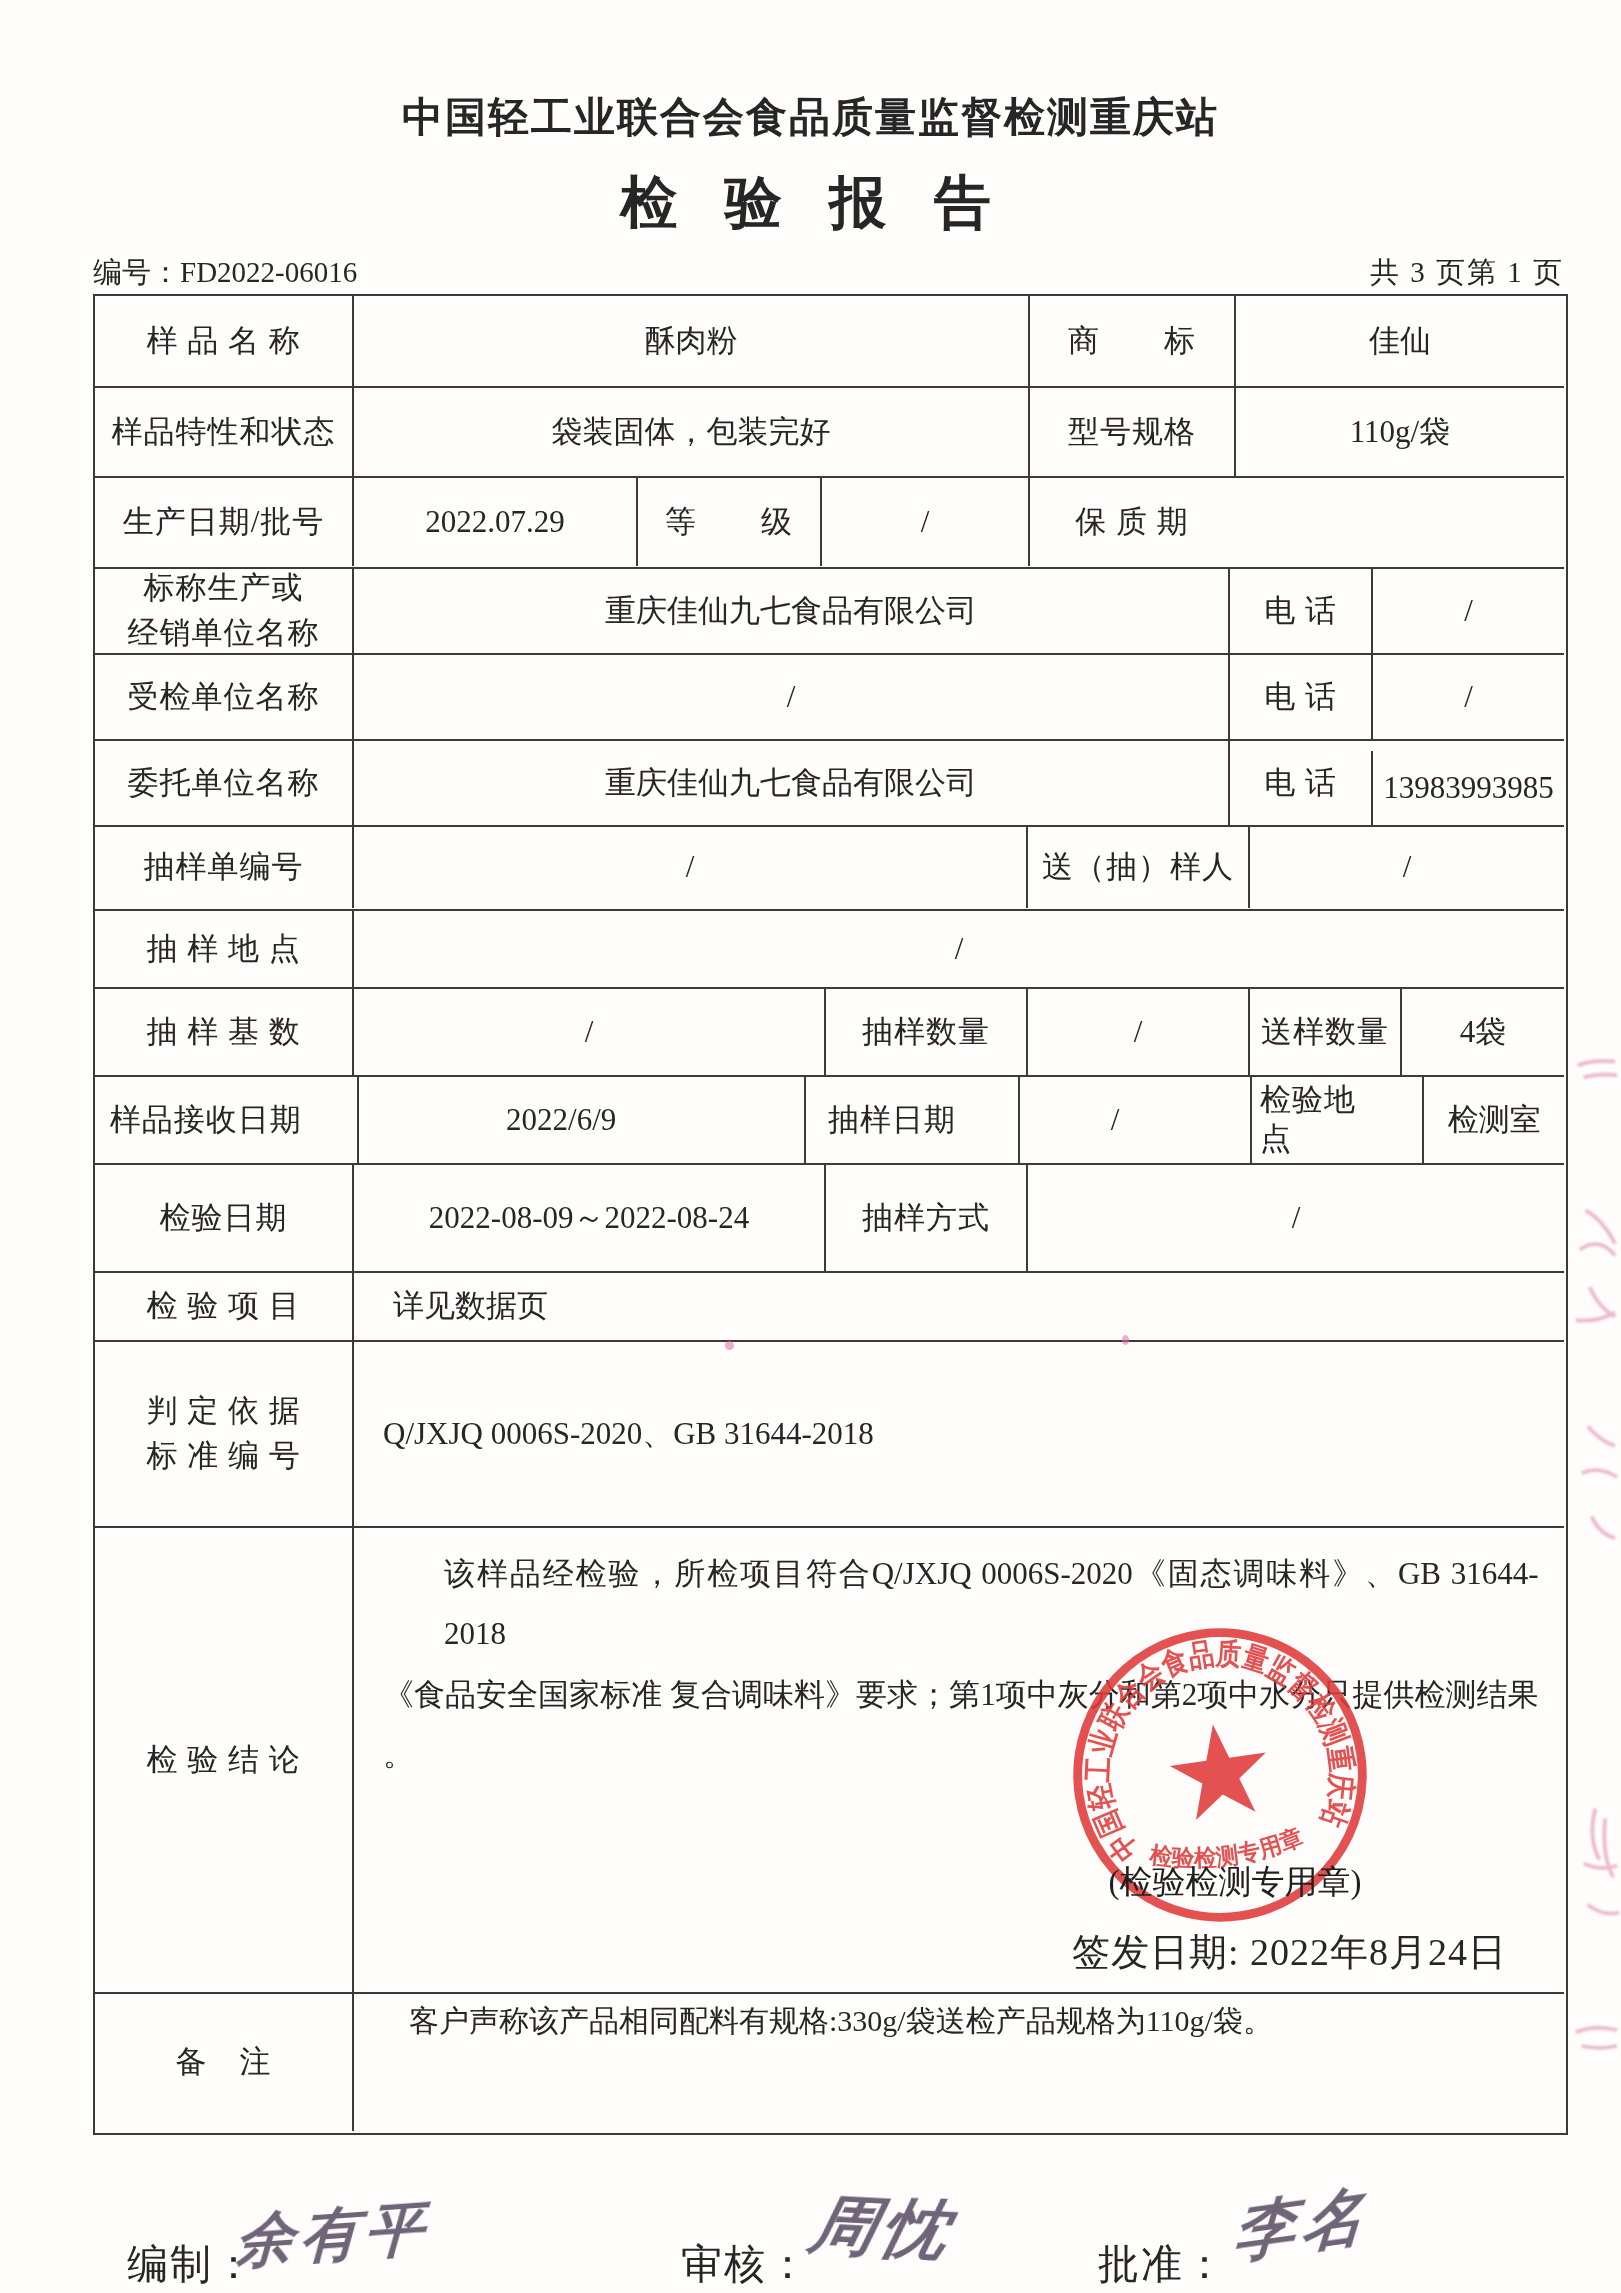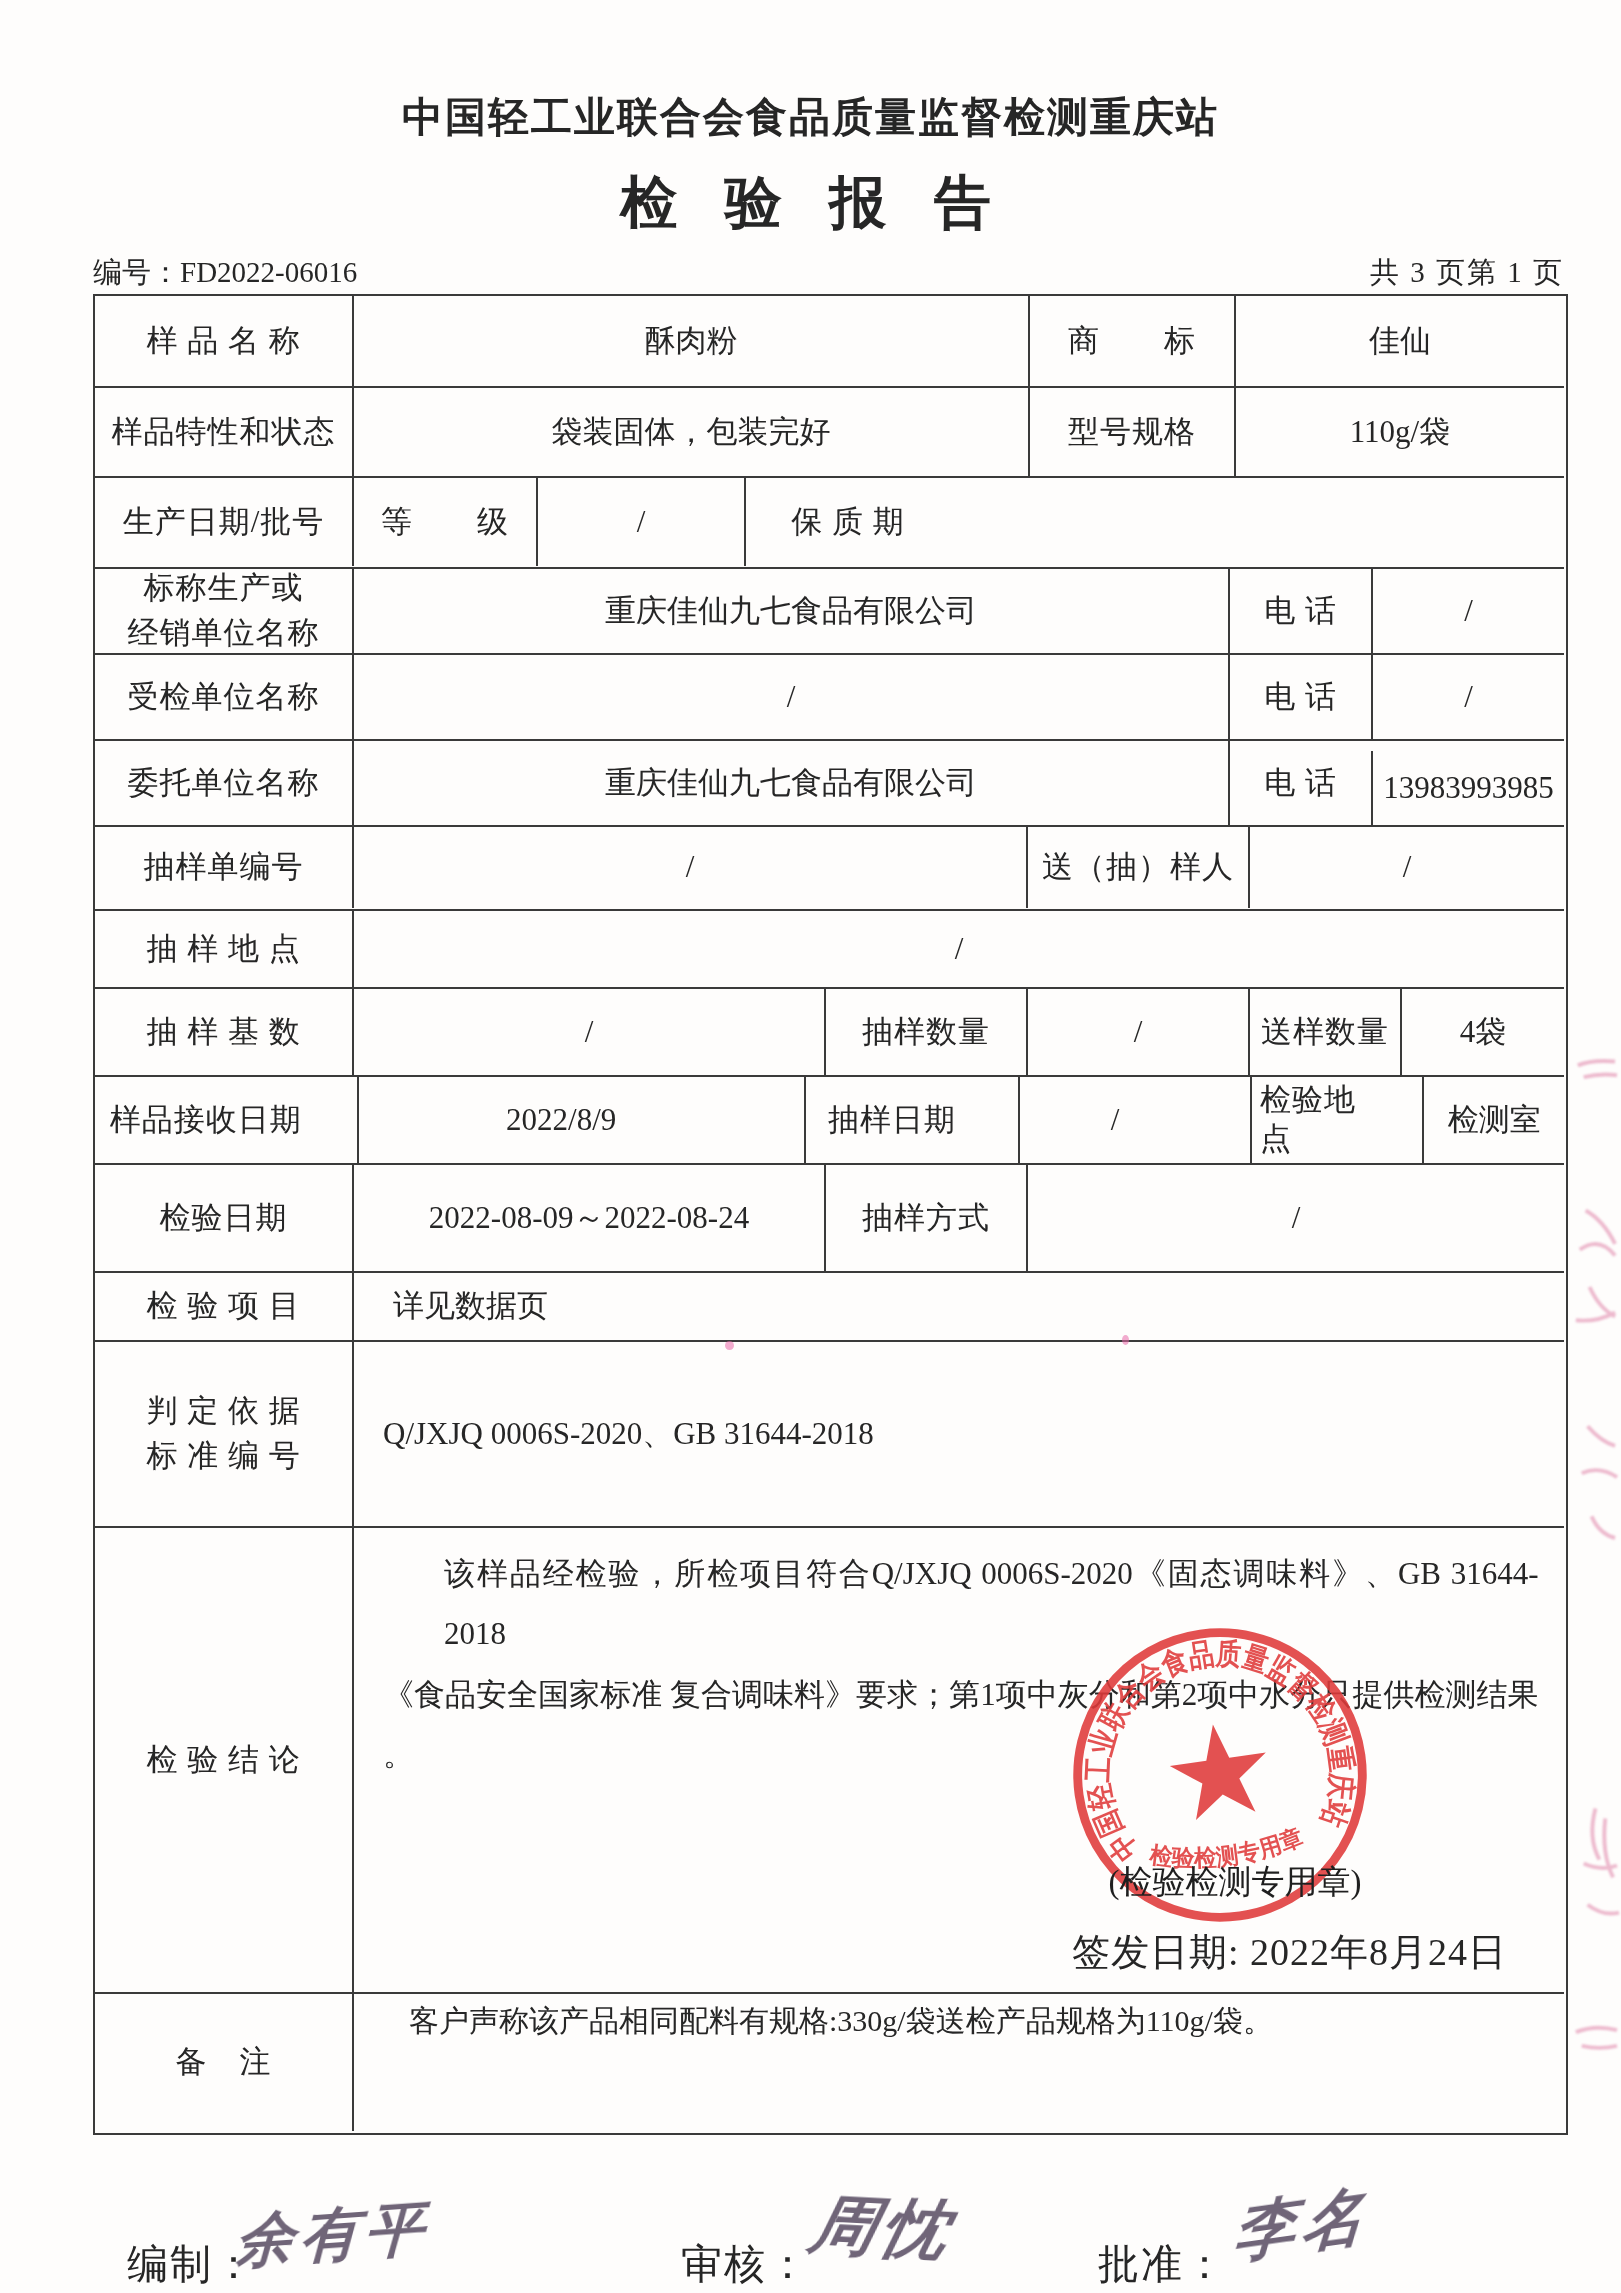--- a/index.html
+++ b/index.html
@@ -77,20 +77,21 @@
 
     <div class="row" style="top:90px;height:90px;">
       <div class="c first lab" style="width:257px;">样品特性和状态</div>
       <div class="c" style="width:676px;">袋装固体，包装完好</div>
       <div class="c lab" style="width:206px;">型号规格</div>
       <div class="c" style="width:330px;">110g/袋</div>
     </div>
 
     <div class="row" style="top:180px;height:90px;">
       <div class="c first lab" style="width:257px;">生产日期/批号</div>
+      <div class="c" style="width:284px;">2022.07.29</div>
       <div class="c lab" style="width:184px;">等　　级</div>
       <div class="c" style="width:208px;">/</div>
       <div class="c lab" style="width:206px;">保 质 期</div>
     </div>
 
     <div class="row" style="top:271px;height:86px;">
       <div class="c first lab col" style="width:257px;">
         <div>标称生产或</div>
         <div>经销单位名称</div>
       </div>
@@ -129,21 +130,21 @@
       <div class="c first lab" style="width:257px;">抽 样 基 数</div>
       <div class="c" style="width:472px;">/</div>
       <div class="c lab" style="width:202px;">抽样数量</div>
       <div class="c" style="width:222px;">/</div>
       <div class="c lab" style="width:152px;">送样数量</div>
       <div class="c" style="width:164px;">4袋</div>
     </div>
 
     <div class="row" style="top:779px;height:88px;gap:40px;">
       <div class="c first lab" style="width:257px;">样品接收日期</div>
-      <div class="c" style="width:472px;">2022/8/9</div>
+      <div class="c" style="width:472px;">2022/6/9</div>
       <div class="c lab" style="width:202px;">抽样日期</div>
       <div class="c" style="width:222px;">/</div>
       <div class="c lab" style="width:152px;padding-left:8px;">检验地点</div>
       <div class="c" style="width:164px;">检测室</div>
     </div>
 
     <div class="row" style="top:867px;height:108px;">
       <div class="c first lab" style="width:257px;">检验日期</div>
       <div class="c" style="width:472px;font-family:Liberation Serif, serif;">2022-08-09～2022-08-24</div>
       <div class="c lab" style="width:202px;">抽样方式</div>

